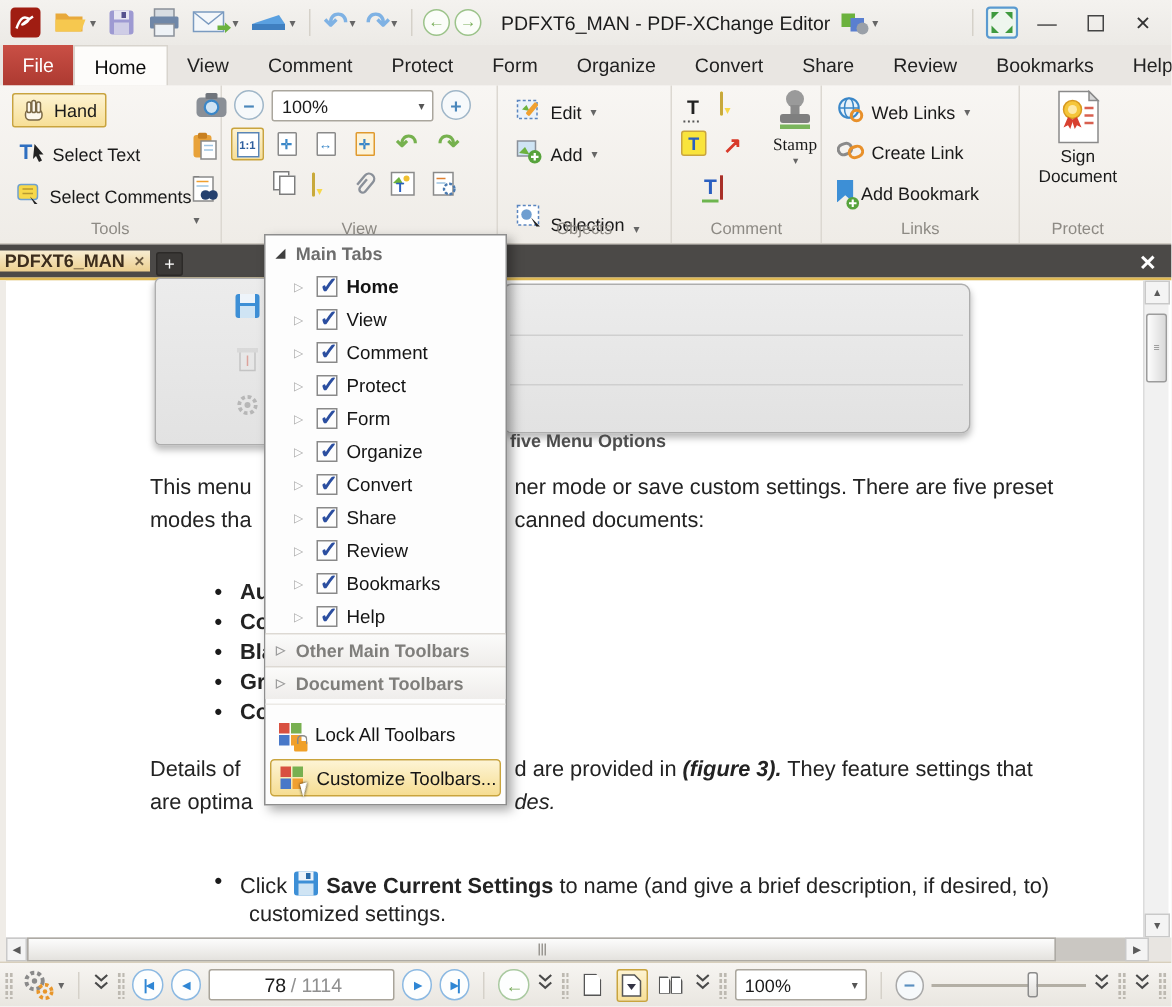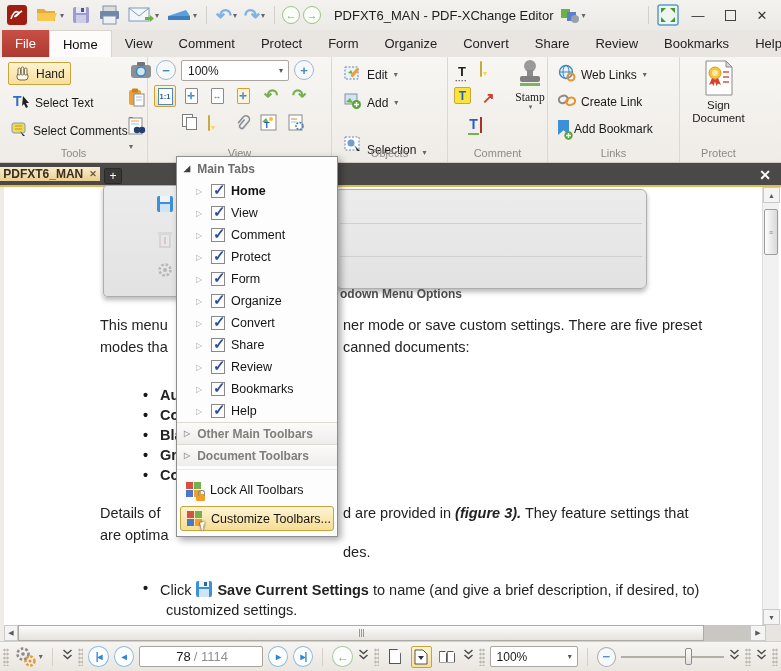--- a/index.html
+++ b/index.html
@@ -446,42 +446,42 @@
     <svg width="16" height="16" style="position:absolute; right:7px; top:76px; opacity:.5;">
         <circle cx="8" cy="8" r="5.5" fill="none" stroke="#8a8a8a" stroke-width="2.5" stroke-dasharray="2.5 1.8"></circle>
         <circle cx="8" cy="8" r="2" fill="#8a8a8a"></circle>
       </svg>
   </div>
   <div class="figbox" style="left:331px; top:2px; width:312px; height:100px;">
     <span class="figline" style="top:33px;"></span>
     <span class="figline" style="top:66px;"></span>
   </div>
 
-  <span class="caption" style="left:336px; top:100px;">odown Menu Options</span>
+  <span class="caption" style="left:336px; top:100px;">five Menu Options</span>
 
   <span class="doctext" style="left:96px; top:130px;">This menu</span>
   <span class="doctext" style="left:339px; top:130px;">ner mode or save custom settings. There are five preset</span>
   <span class="doctext" style="left:96px; top:152px;">modes tha</span>
   <span class="doctext" style="left:339px; top:152px;">canned documents:</span>
 
   <span class="bullet-dot" style="left:139px; top:200px;">•</span>
   <span class="doctext docbold" style="left:156px; top:200px;">Au</span>
   <span class="bullet-dot" style="left:139px; top:220px;">•</span>
   <span class="doctext docbold" style="left:156px; top:220px;">Co</span>
   <span class="bullet-dot" style="left:139px; top:240px;">•</span>
   <span class="doctext docbold" style="left:156px; top:240px;">Bla</span>
   <span class="bullet-dot" style="left:139px; top:260px;">•</span>
   <span class="doctext docbold" style="left:156px; top:260px;">Gr</span>
   <span class="bullet-dot" style="left:139px; top:280px;">•</span>
   <span class="doctext docbold" style="left:156px; top:280px;">Co</span>
 
   <span class="doctext" style="left:96px; top:318px;text-align:center;">Details of</span>
   <span class="doctext" style="left:339px; top:318px;"><span>d are provided in </span><span class="docbold" style="font-style:italic;">(figure 3).</span><span> They feature settings that</span></span>
   <span class="doctext" style="left:96px; top:340px;">are optima</span>
-  <span class="doctext" style="left:339px; top:357px;">des.</span>
+  <span class="doctext" style="left:339px; top:340px;font-style:italic;">des.</span>
 
   <span class="bullet-dot" style="left:139px; top:393px;">•</span>
   <span class="doctext" style="left:156px; top:393px;">
     <span>Click</span><svg class="inline-floppy" width="18" height="18">
         <rect x="1" y="1" width="16" height="16" rx="2" fill="#3d8fd6"></rect>
         <rect x="4" y="1" width="10" height="6" fill="#eef4fa"></rect>
         <rect x="9" y="2" width="3" height="4" fill="#2a6aa8"></rect>
         <rect x="4" y="9" width="10" height="8" fill="#cfe4f4"></rect>
       </svg><span class="docbold">Save Current Settings</span> <span>to name (and give a brief description, if desired, to)</span>
   </span>

